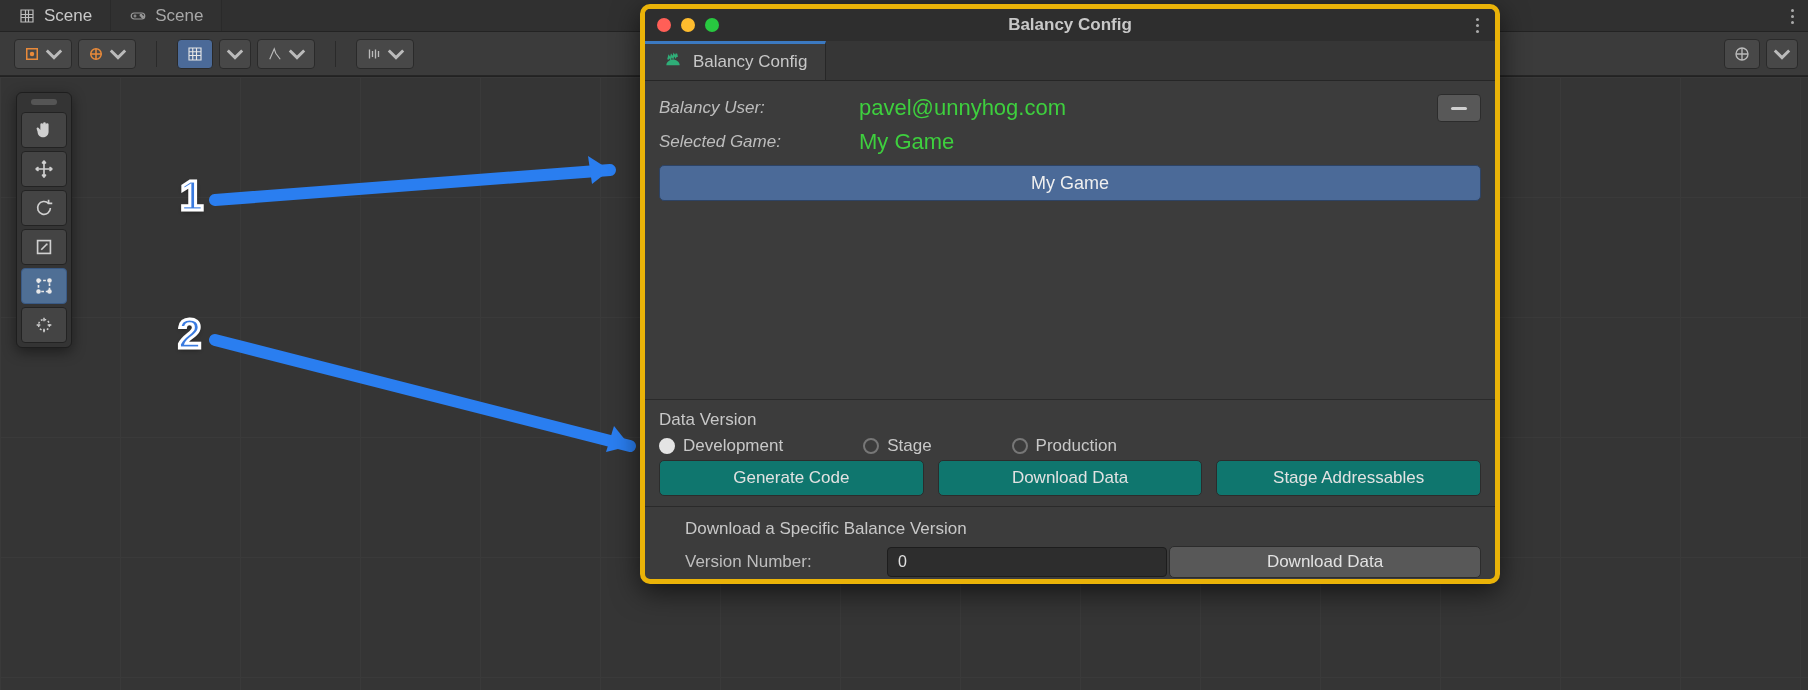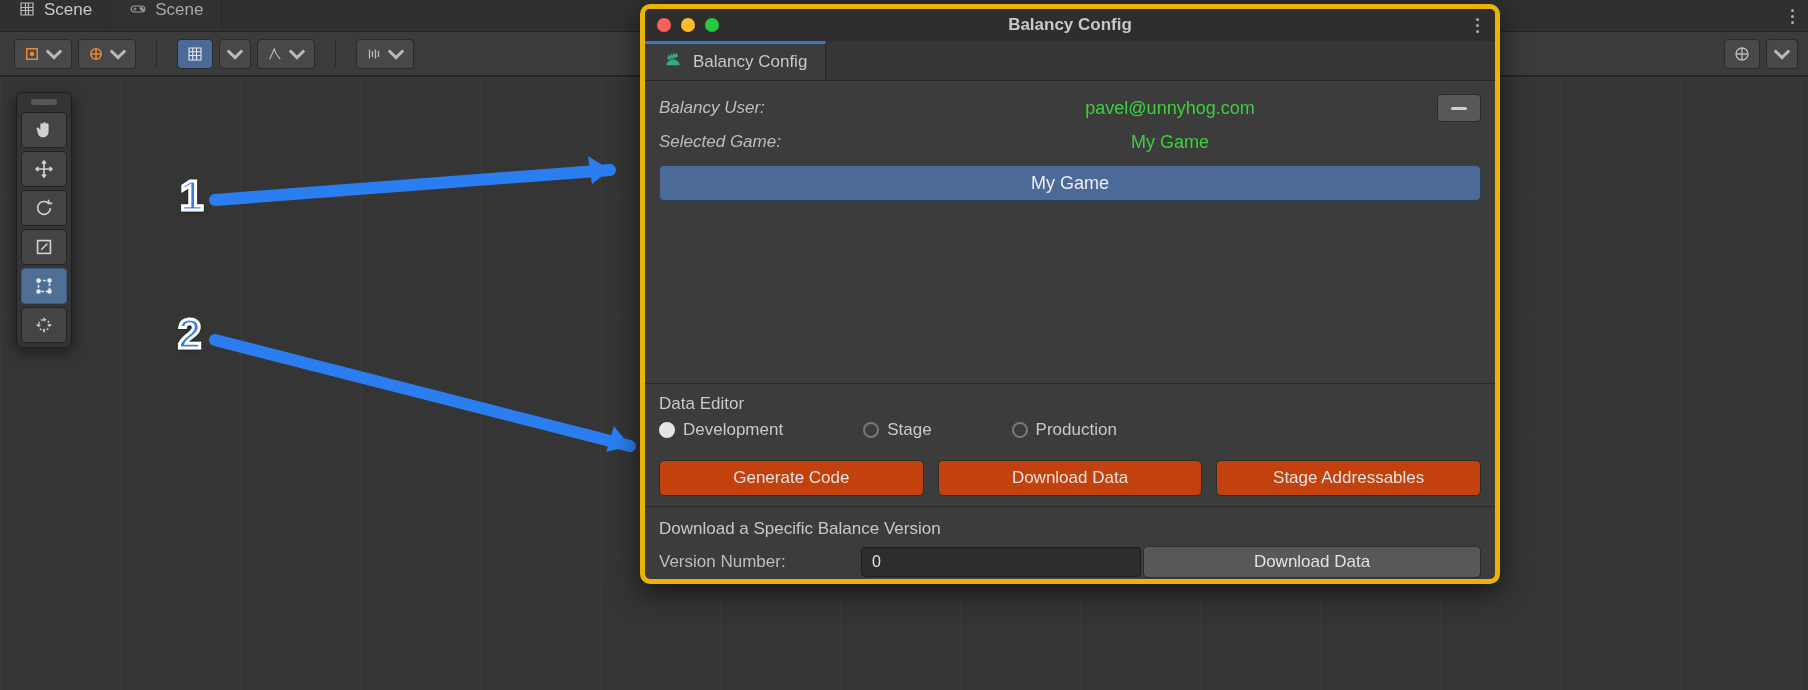--- a/index.html
+++ b/index.html
@@ -34,20 +34,21 @@
   
   .top-tabs {
     display: flex;
     align-items: stretch;
     height: 32px;
     background: var(--bg-tab);
     border-bottom: 1px solid #232323;
   }
   .top-tabs .tab {
     display: inline-flex;
+    align-items: center;
     gap: 8px;
     padding: 0 18px;
     font-size: 17px;
     border-right: 1px solid #2a2a2a;
     color: var(--text);
   }
   .top-tabs .tab svg { width:18px; height:18px; }
   .top-tabs .tab.inactive { color: #a8a8a8; background: #313131; }
 
   .top-right-group {
@@ -186,48 +187,48 @@
 
   .popup-body{
     flex:1;display:flex;flex-direction:column;overflow:hidden;
   }
   .section{
     padding:10px 14px;
     border-bottom:1px solid #2a2a2a;
   }
   .row{display:flex;align-items:center;height:34px;font-size:17px;}
   .row .label{width:200px;color:var(--text-dim);font-style:italic;}
-  .row .val{flex:1;text-align:center;color:var(--green);font-size:18px;}
+  .row .val{flex:1;color:var(--green);font-size:22px;}
   .minus-btn{
     width:44px;height:28px;border-radius:4px;background:#585858;border:1px solid #2c2c2c;
     display:flex;align-items:center;justify-content:center;position:absolute;
   }
   .minus-btn span{width:16px;height:3px;background:#cfcfcf;border-radius:2px;}
   .row.rel{position:relative;}
   .row.rel .minus-btn{right:0;top:3px;}
 
   .game-pill{
     margin-top:6px;height:36px;border-radius:5px;background:#4b6a98;border:1px solid #2d4365;
     display:flex;align-items:center;justify-content:center;color:#efefef;font-size:18px;
   }
 
   .spacer-after-game { flex:1; }
 
-  .radio-row{display:flex;gap:80px;margin-top:6px;margin-bottom:20px;align-items:center;}
+  .radio-row{display:flex;gap:80px;margin-top:6px;margin-bottom:4px;align-items:center;}
   .radio{display:inline-flex;align-items:center;gap:8px;font-size:17px;color:var(--text);}
   .radio .dot{width:16px;height:16px;border-radius:50%;border:2px solid #777;position:relative;}
   .radio.sel .dot{background:#e4e4e4;border-color:#e4e4e4;}
 
   .btn-row{display:flex;gap:14px;}
   .btn{
-    flex:1;height:36px;border-radius:5px;background:#c2410c;border:1px solid #2c2c2c;
+    flex:1;height:36px;border-radius:5px;background:#0f766e;border:1px solid #2c2c2c;
     display:flex;align-items:center;justify-content:center;font-size:17px;color:#e2e2e2;
   }
 
-  .dl-specific{padding:12px 14px 0;}
+  .dl-specific{padding:12px 14px 0;margin-left:26px;}
   .dl-specific .line{height:34px;display:flex;align-items:center;gap:2px;}
   .dl-specific .label{width:200px;font-size:17px;color:var(--text-dim);}
   .num-input{
     width:280px;height:30px;background:#2d2d2d;border:1px solid #1d1d1d;border-radius:4px;
     color:#e0e0e0;padding:0 10px;font-size:16px;
   }
   .dl-btn{
     flex:1;height:32px;border-radius:5px;background:#585858;border:1px solid #2c2c2c;
     display:flex;align-items:center;justify-content:center;font-size:17px;color:#e2e2e2;
   }
@@ -440,21 +441,21 @@
         <div class="label">Selected Game:</div>
         <div class="val">My Game</div>
       </div>
       <div class="game-pill">
         <span>My Game</span>
       </div>
       <div class="spacer-after-game"></div>
     </div>
 
     <div class="section">
-      <div style="font-size:17px;margin-bottom:4px;">Data Editor</div>
+      <div style="font-size:17px;margin-bottom:4px;">Data Version</div>
       <div class="radio-row">
         <label class="radio sel">
           <span class="dot"></span>
           <span>Development</span>
         </label>
         <label class="radio">
           <span class="dot"></span>
           <span>Stage</span>
         </label>
         <label class="radio">

